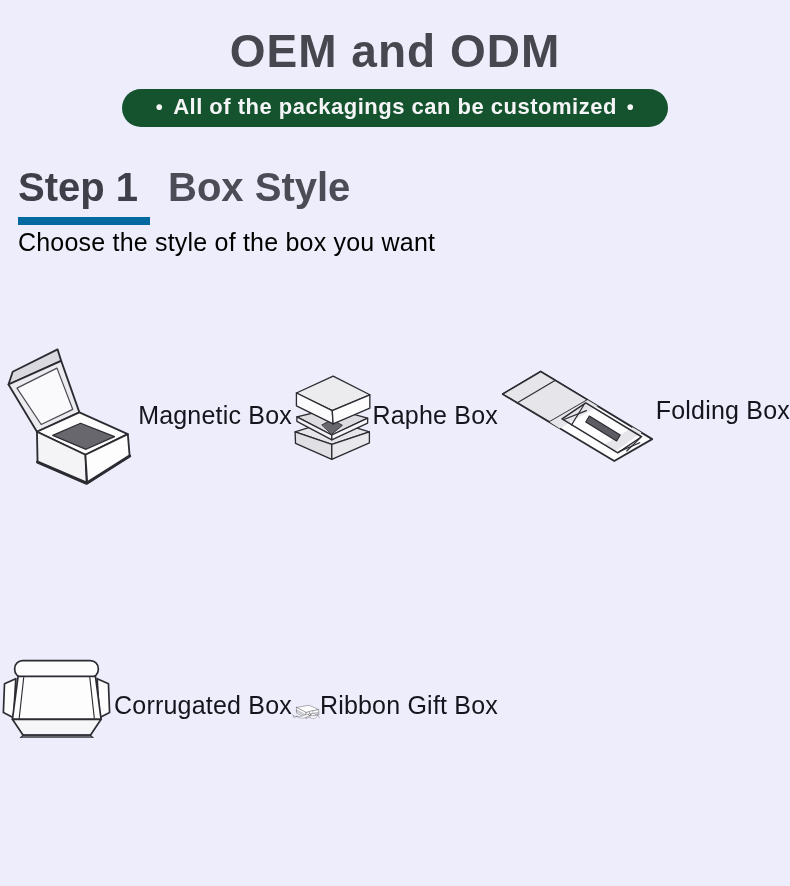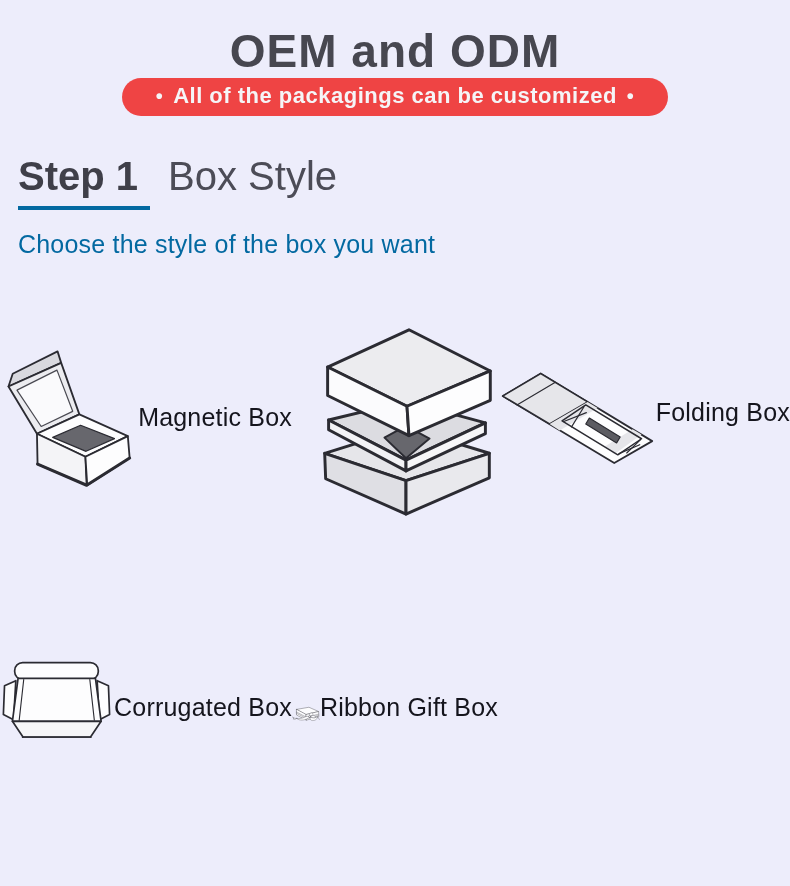--- a/index.html
+++ b/index.html
@@ -16,48 +16,49 @@
   
   .header { padding-top: 24px; text-align: center; }
   .page-title {
     font-size: 46px;
     font-weight: 700;
     color: #474750;
     letter-spacing: 1px;
   }
   .badge {
     display: inline-block;
-    background: #ef4444;
+    margin-top: 11px;
+    background: #14532d;
     color: #f5f5f7;
     font-size: 22px;
     font-weight: 600;
     padding: 5px 24px 7px 24px;
     border-radius: 20px;
     letter-spacing: 0.5px;
   }
   .badge .dot { padding: 0 10px; font-size: 20px; }
   
   .step-section { margin: 38px 0 0 18px; }
   .step-heading { font-size: 40px; line-height: 1.1; }
   .step-label {
     font-weight: 700;
     color: #3f3f49;
     display: inline-block;
-    border-bottom: 4px solid #0369a1;
+    border-bottom: 8px solid #0369a1;
     padding: 0 12px 8px 0;
   }
   .step-title {
-    font-weight: 400;
+    font-weight: 700;
     color: #4c4c57;
     margin-left: 18px;
   }
   .step-subtitle {
-    margin-top: 20px;
+    margin-top: 3px;
     font-size: 25px;
-    color: #0369a1;
+    color: #000000;
     letter-spacing: 0.2px;
   }
   
   .grid {
     margin-top: 8px;
     display: grid;
     grid-template-columns: 292px 206px 292px;
     grid-template-rows: 312px 279px;
     width: 790px;
   }
@@ -116,20 +117,21 @@
 
         <polygon points="33,162 112,143 193,165 112,203" fill="#dcdce1"></polygon>
         <polygon points="90,180 112,168 136,181 112,201" fill="#67676d" stroke-width="2"></polygon>
         <polygon points="33,162 112,203 112,214 33,172" fill="#f2f2f5"></polygon>
         <polygon points="112,203 193,165 193,176 112,214" fill="#f6f6f8"></polygon>
 
         <polygon points="115,70 32,108 113,148 198,112" fill="#ececef"></polygon>
         <polygon points="32,108 113,148 115,178 32,137" fill="#fbfbfd"></polygon>
         <polygon points="113,148 198,112 198,142 115,178" fill="#fdfdfe"></polygon>
       </svg>
+      <figcaption>Raphe Box</figcaption>
     </figure>
 
 
     <figure class="cell row2">
       <svg width="266" height="164" viewBox="10 40 266 164" fill="none" stroke="#2b2b32" stroke-width="3" stroke-linejoin="round" stroke-linecap="round">
         <polygon points="18,85 82,47 270,161 206,198" fill="#fdfdfe"></polygon>
         <polygon points="18,85 82,47 161,95 97,132" fill="#e6e6ea" stroke-width="2.5"></polygon>
         <line x1="106" y1="62" x2="42" y2="100" stroke-width="2"></line>
 
         <polygon points="161,95 178,105 114,143 97,132" fill="#e6e6ea" stroke="none"></polygon>

